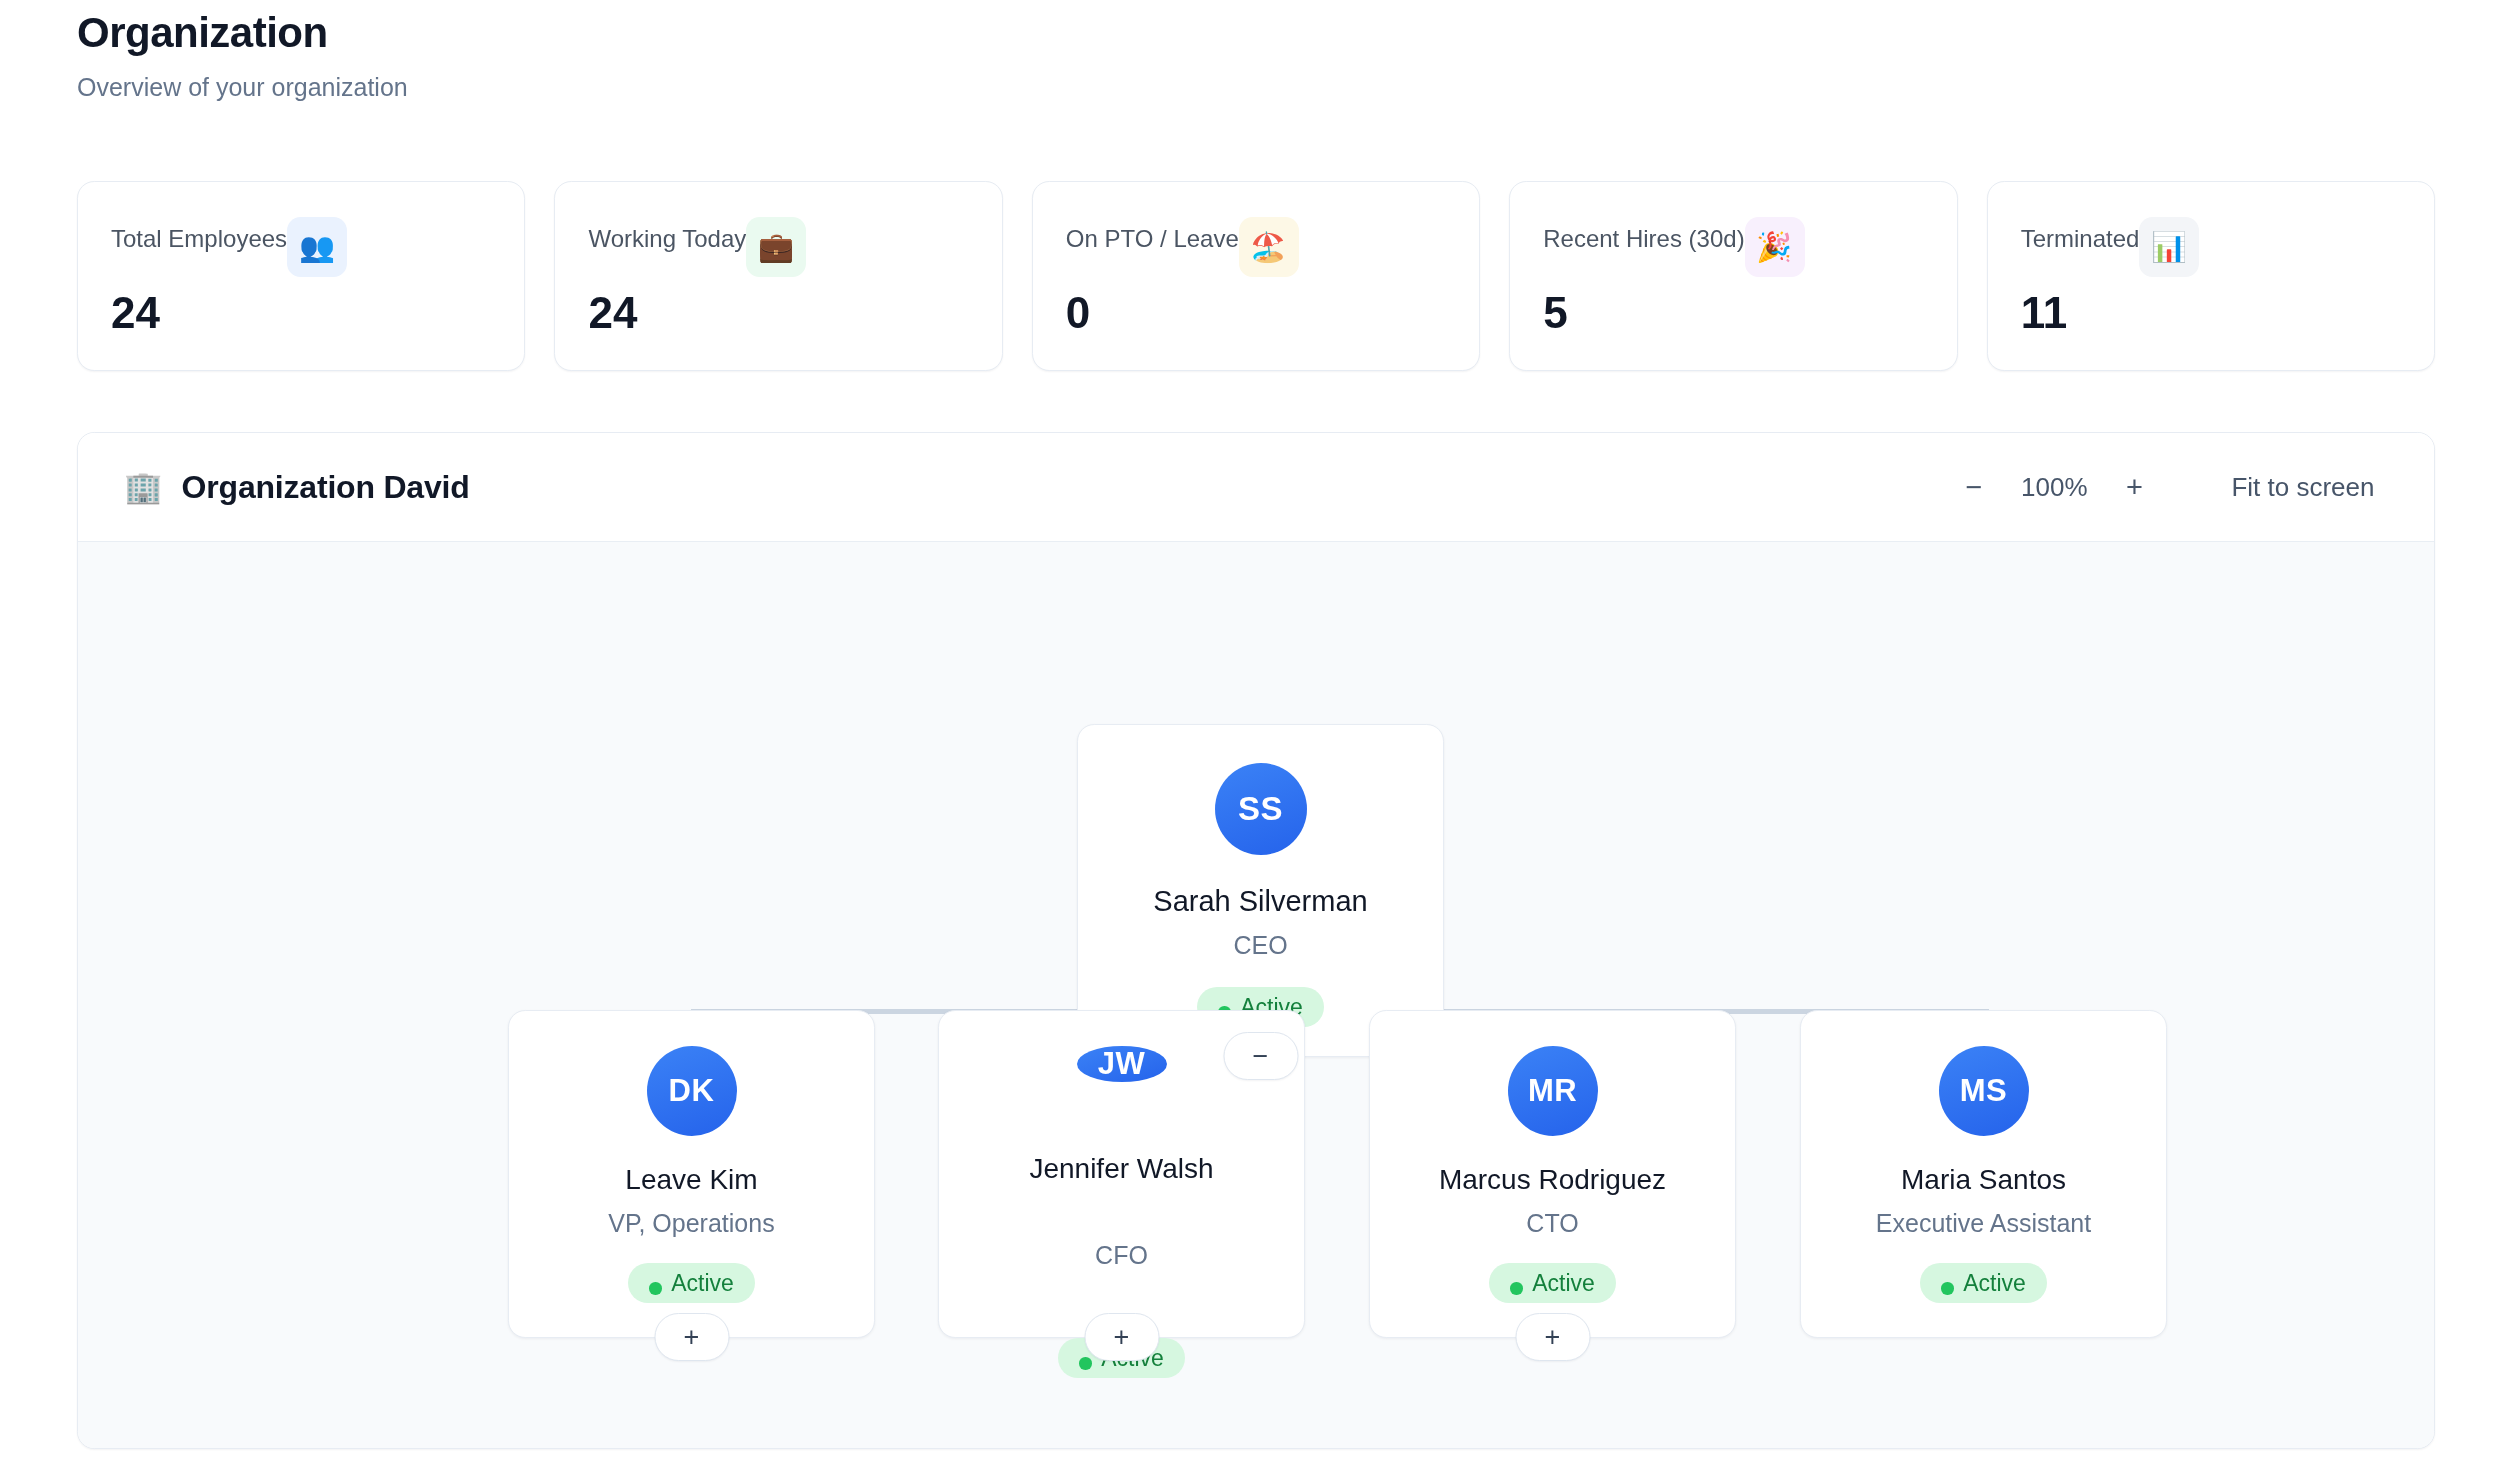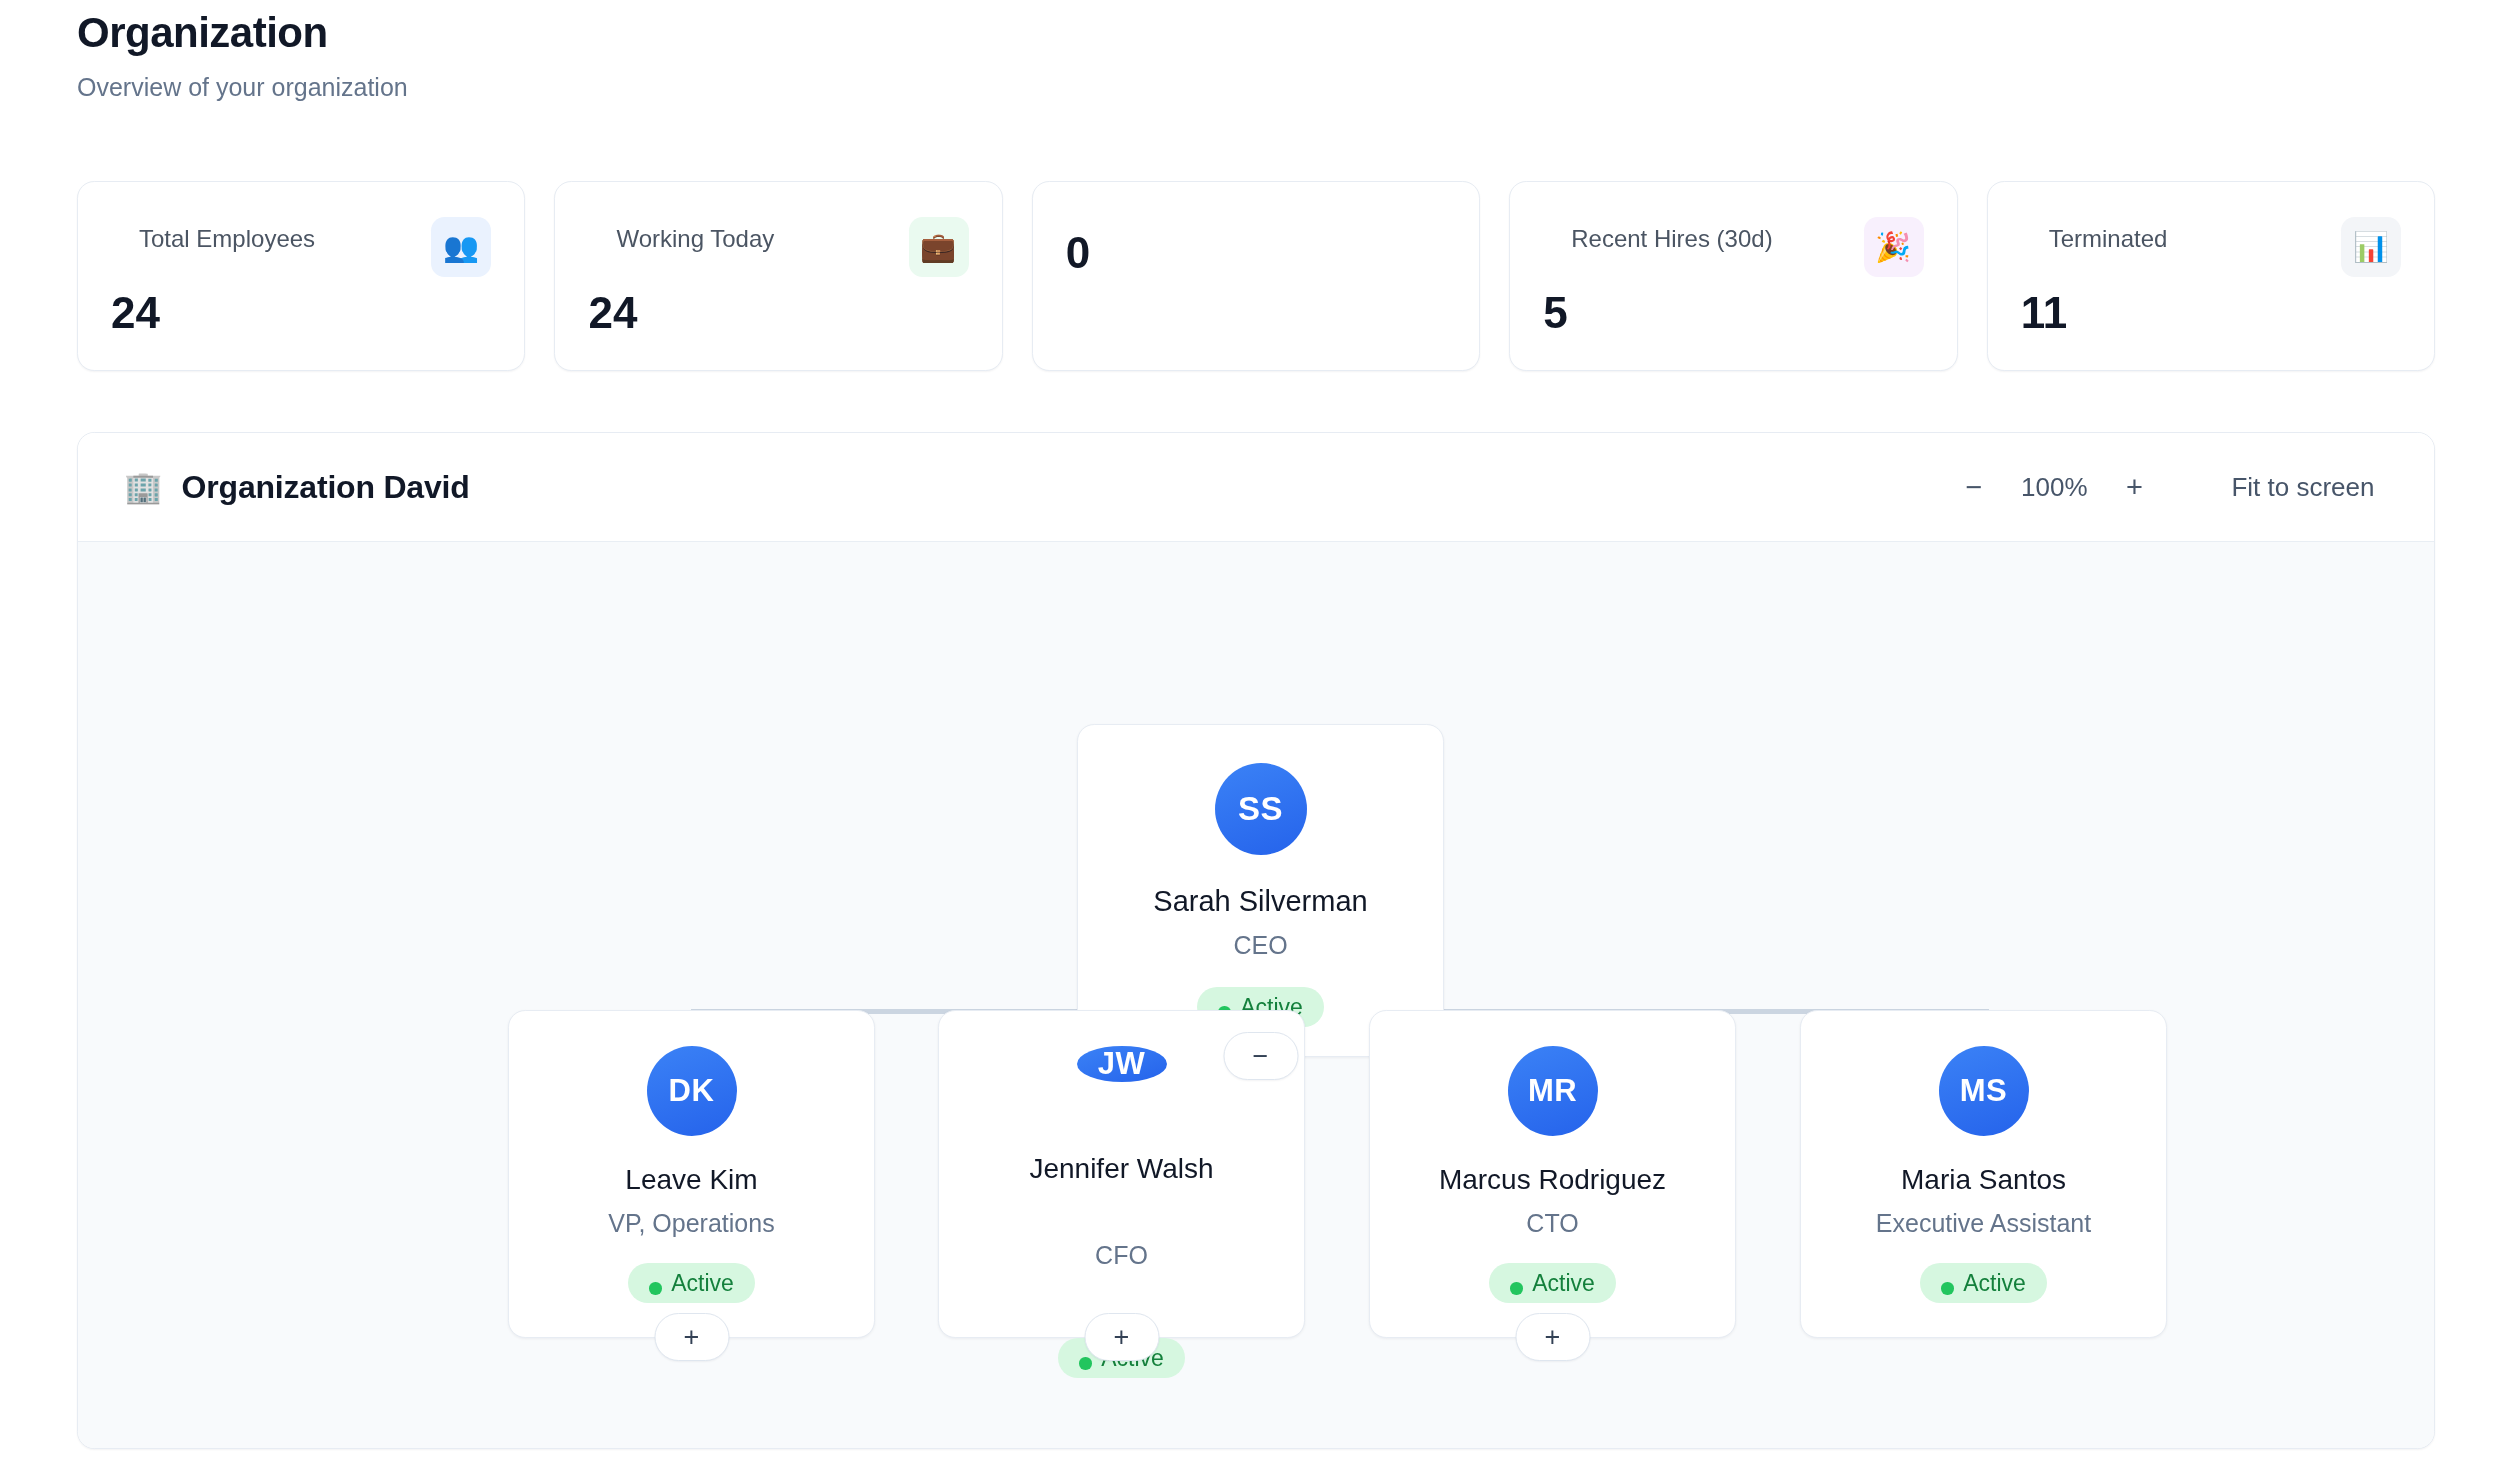--- a/index.html
+++ b/index.html
@@ -49,22 +49,21 @@
     background: #ffffff;
     border: 1.4px solid #e7ecf3;
     border-radius: 17.3px;
     box-shadow: 0 1px 1.9px rgba(16,24,40,0.05);
     padding: 35px 33px 0 33px;
     position: relative;
   }
   .stat-top {
     display: flex;
     align-items: flex-start;
-    justify-content: space-between;
-    margin-left: 28px;
+    justify-content: flex-start;
   }
   .stat-label {
     font-size: 24px;
     color: #4b5563;
     line-height: 1.2;
     padding-top: 7.7px;
   }
   .stat-icon {
     width: 60px;
     height: 60px;
@@ -276,20 +275,24 @@
 
     <div class="stat-card">
       <div class="stat-top">
         <div class="stat-label">Working Today</div>
         <div class="stat-icon" style="background: rgb(234, 250, 240);">💼</div>
       </div>
       <div class="stat-value">24</div>
     </div>
 
     <div class="stat-card">
+      <div class="stat-top">
+        <div class="stat-label">On PTO / Leave</div>
+        <div class="stat-icon" style="background: rgb(253, 248, 230);">🏖️</div>
+      </div>
       <div class="stat-value">0</div>
     </div>
 
     <div class="stat-card">
       <div class="stat-top">
         <div class="stat-label">Recent Hires (30d)</div>
         <div class="stat-icon" style="background: rgb(248, 240, 253);">🎉</div>
       </div>
       <div class="stat-value">5</div>
     </div>

